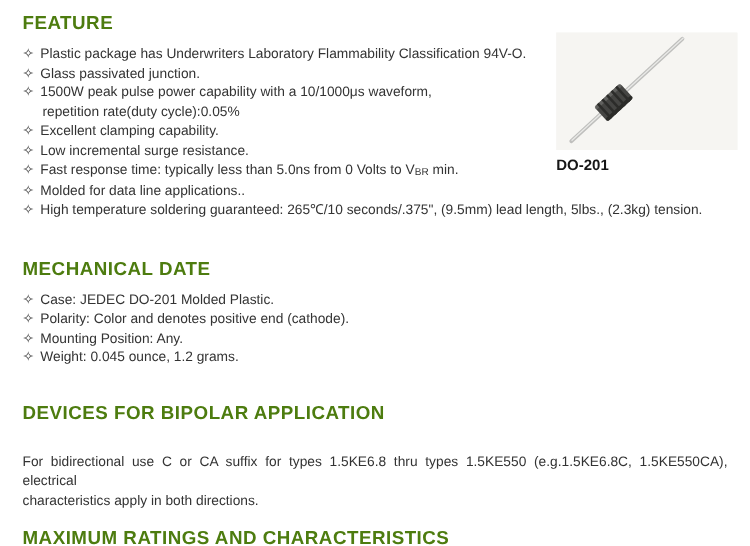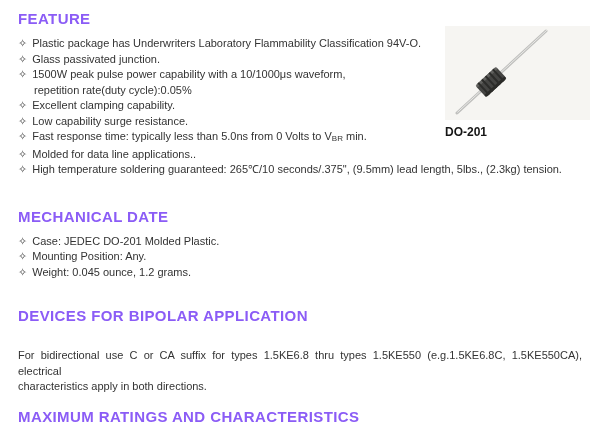--- a/index.html
+++ b/index.html
@@ -6,21 +6,21 @@
   html, body { background: #ffffff; }
   body {
     width: 600px; height: 437px; overflow: hidden;
     padding: 10px 18px 0 18px;
     font-family: "Liberation Sans", sans-serif;
     color: #333333;
     position: relative;
   }
   h2.sec-title {
     font-size: 15px; font-weight: bold; letter-spacing: .4px;
-    color: #8b5cf6;
+    color: #4d7c0f;
     line-height: 18px;
   }
   ul.bullets { list-style: none; margin-top: 8px; }
   ul.bullets li {
     font-size: 11px; line-height: 15.5px; white-space: nowrap;
     color: #333333;
   }
   ul.bullets li .bullet {
     display: inline-block; margin-right: 5px; color: #444444;
     font-size: 11px;
@@ -45,21 +45,21 @@
 <body>
 
 <section class="sec-feature">
   <h2 class="sec-title">FEATURE</h2>
   <ul class="bullets">
     <li><span class="bullet">✧</span><span>Plastic package has Underwriters Laboratory Flammability Classification 94V-O.</span></li>
     <li><span class="bullet">✧</span><span>Glass passivated junction.</span></li>
     <li><span class="bullet">✧</span><span>1500W peak pulse power capability with a 10/1000μs waveform,</span></li>
     <li class="cont"><span>repetition rate(duty cycle):0.05%</span></li>
     <li><span class="bullet">✧</span><span>Excellent clamping capability.</span></li>
-    <li><span class="bullet">✧</span><span>Low capability surge resistance.</span></li>
+    <li><span class="bullet">✧</span><span>Low incremental surge resistance.</span></li>
     <li><span class="bullet">✧</span><span>Fast response time: typically less than 5.0ns from 0 Volts to V</span><sub class="vsub">BR</sub><span> min.</span></li>
     <li><span class="bullet">✧</span><span>Molded for data line applications..</span></li>
     <li><span class="bullet">✧</span><span>High temperature soldering guaranteed: 265℃/10 seconds/.375", (9.5mm) lead length, 5lbs., (2.3kg) tension.</span></li>
   </ul>
 </section>
 
 <figure class="photo">
   <svg width="145" height="94" viewBox="0 0 145 94" xmlns="http://www.w3.org/2000/svg">
     <rect x="0" y="0" width="145" height="94" fill="#f6f5f2"></rect>
 
@@ -77,20 +77,21 @@
       <rect x="9" y="-8" width="2" height="16" fill="#2c2c2a"></rect>
     </g>
   </svg>
 </figure>
 <div class="pkg-label">DO-201</div>
 
 <section class="sec-mech">
   <h2 class="sec-title">MECHANICAL DATE</h2>
   <ul class="bullets">
     <li><span class="bullet">✧</span><span>Case: JEDEC DO-201 Molded Plastic.</span></li>
+    <li><span class="bullet">✧</span><span>Polarity: Color and denotes positive end (cathode).</span></li>
     <li><span class="bullet">✧</span><span>Mounting Position: Any.</span></li>
     <li><span class="bullet">✧</span><span>Weight: 0.045 ounce, 1.2 grams.</span></li>
   </ul>
 </section>
 
 <section class="sec-bipolar">
   <h2 class="sec-title">DEVICES FOR BIPOLAR APPLICATION</h2>
   <div class="para">
     <div class="justify">For bidirectional use C or CA suffix for types 1.5KE6.8 thru types 1.5KE550 (e.g.1.5KE6.8C, 1.5KE550CA), electrical</div>
     <div>characteristics apply in both directions.</div>

